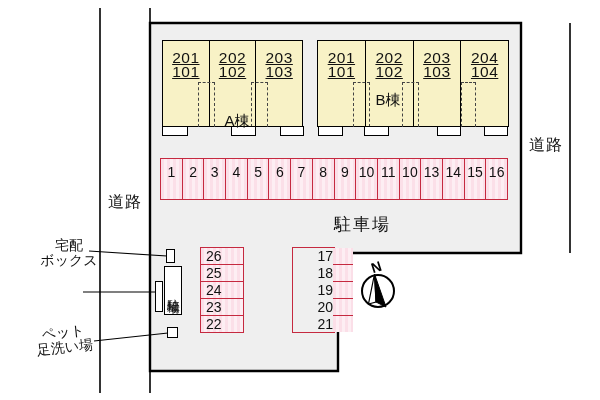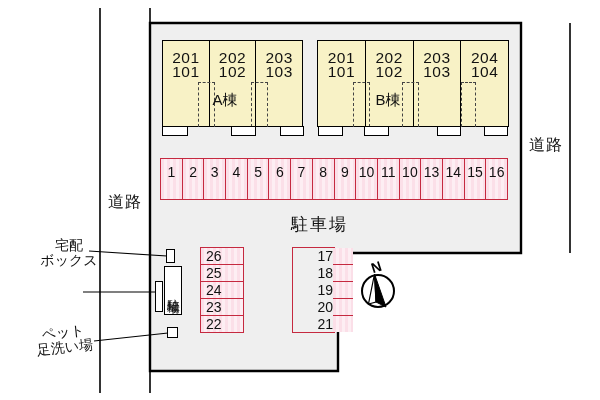--- a/index.html
+++ b/index.html
@@ -5,35 +5,35 @@
   html,body{margin:0;padding:0;background:#fff;}
   body{font-family:"Liberation Sans",sans-serif;color:#111;}
   .stage{position:relative;width:600px;height:400px;background:#fff;overflow:hidden;}
   .stage svg.underlay{position:absolute;left:0;top:0;}
 
   
   .bldg{position:absolute;top:40px;height:87px;display:flex;box-sizing:border-box;
         background:var(--building-fill,#f8f2c6);border:1.6px solid #000;}
   .unit{flex:1;box-sizing:border-box;}
   .unit + .unit{border-left:1.6px solid #000;}
-  .unum{padding-top:10px;text-align:center;font-size:15.5px;line-height:14px;letter-spacing:.5px;}
+  .unum{padding-top:10px;text-align:center;font-size:15.5px;line-height:14px;letter-spacing:.5px;text-decoration:underline;}
   .unum span{display:block;}
   .bname{position:absolute;top:91px;width:50px;text-align:center;font-size:15px;z-index:3;}
 
   .porch{position:absolute;top:82px;height:45px;box-sizing:border-box;
          border:1.3px dashed #444;border-bottom:none;}
   .step{position:absolute;top:126px;height:10px;background:#fff;border:1.5px solid #000;box-sizing:border-box;}
 
   
   .prow{position:absolute;left:160px;top:158px;width:348px;height:42px;display:flex;
         border:1.6px solid var(--parking-border,#c5293f);box-sizing:border-box;}
   .pcell{flex:1;text-align:center;font-size:14px;padding-top:5px;box-sizing:border-box;
          background:repeating-linear-gradient(90deg,var(--parking-fill,#fbdfe8) 0 3px,var(--parking-stripe,#fdeef3) 3px 6px);}
   .pcell + .pcell{border-left:1.5px solid var(--parking-border,#c5293f);}
-  .plabel{position:absolute;left:291px;top:213px;width:100px;text-align:left;font-size:17px;letter-spacing:2px;}
+  .plabel{position:absolute;left:291px;top:213px;width:100px;text-align:right;font-size:17px;letter-spacing:2px;}
 
   .pcol{position:absolute;top:247px;height:86px;display:flex;flex-direction:column;
         border:1.6px solid var(--parking-border,#c5293f);box-sizing:border-box;}
   .pcol .pc{flex:1;font-size:14px;display:flex;align-items:center;box-sizing:border-box;
         background:repeating-linear-gradient(90deg,var(--parking-fill,#fbdfe8) 0 3px,var(--parking-stripe,#fdeef3) 3px 6px);}
   .pcol .pc + .pc{border-top:1.5px solid var(--parking-border,#c5293f);}
   .pcol.colL .pc{justify-content:flex-start;padding-left:5px;}
   .pcol.colR .pc{justify-content:flex-end;padding-right:20px;margin-left:40px;}
 
   
@@ -83,21 +83,21 @@
           <span>102</span>
         </div>
     </div>
     <div class="unit">
       <div class="unum">
           <span>203</span>
           <span>103</span>
         </div>
     </div>
   </div>
-  <div class="bname" style="left:200px;">A棟</div>
+  <div class="bname" style="left:212px;margin-top:21px;">A棟</div>
 
   <div class="bldg" style="left:317px;width:192px;">
     <div class="unit">
       <div class="unum">
           <span>201</span>
           <span>101</span>
         </div>
     </div>
     <div class="unit">
       <div class="unum">

